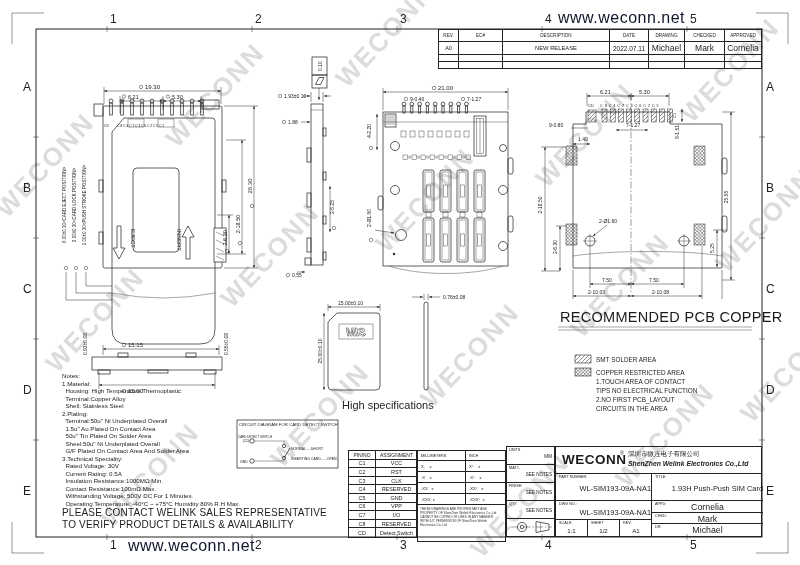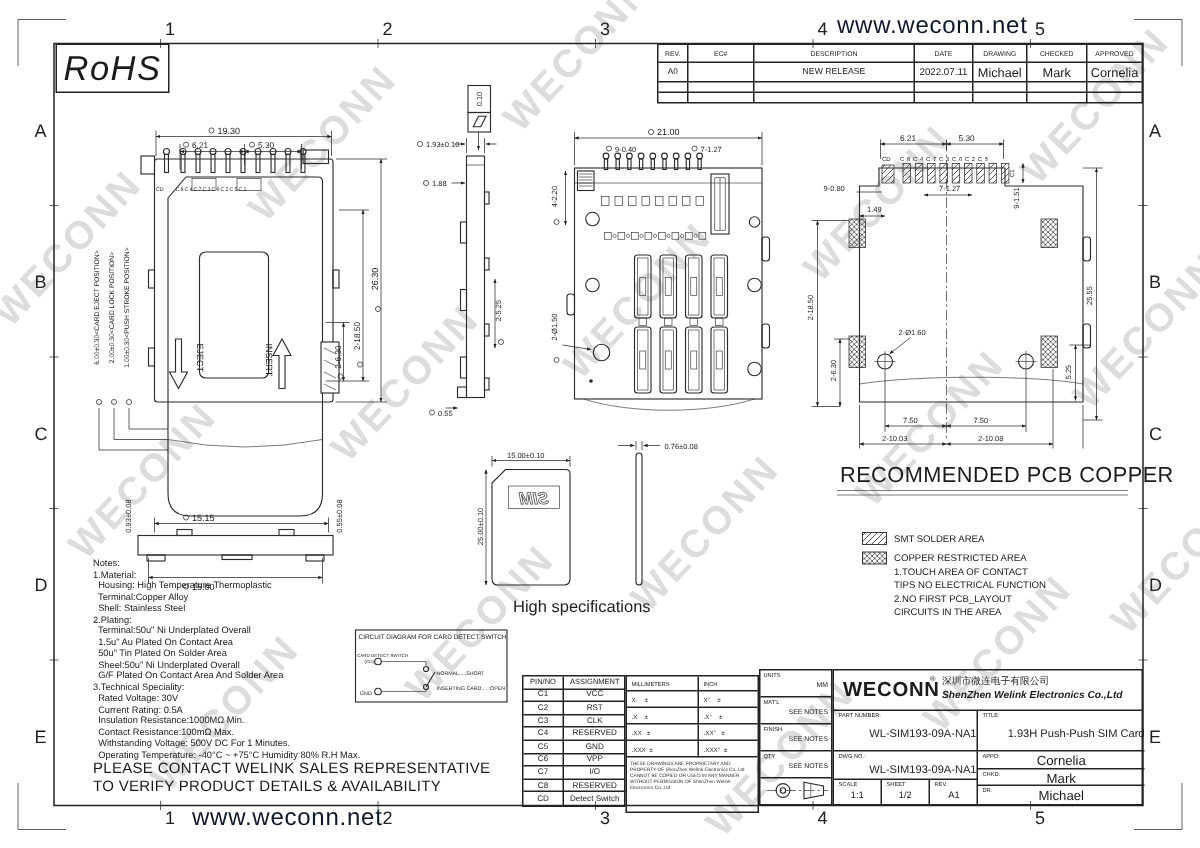--- a/index.html
+++ b/index.html
@@ -503,23 +503,20 @@
 
     <g>
       <line x1="511" y1="527" x2="552" y2="527" class="cl"></line>
       <circle cx="522" cy="527" r="4.6" class="s"></circle>
       <circle cx="522" cy="527" r="1.8" class="s"></circle>
       <path class="s" d="M536,521.5 L549,524 V530 L536,532.5 Z"></path>
       <line x1="540.5" y1="522.5" x2="540.5" y2="531.5" class="sl"></line>
     </g>
   </svg>
 
-  <div class="rohs">
-      <span>RoHS</span>
-    </div>
 
   <div class="t web" style="left:558px;top:9px">www.weconn.net</div>
   <div class="t web" style="left:128px;top:537px">www.weconn.net</div>
 
   <div class="t gl" style="left:110px;top:12px">1</div>
   <div class="t gl" style="left:255px;top:12px">2</div>
   <div class="t gl" style="left:400px;top:12px">3</div>
   <div class="t gl" style="left:545px;top:12px">4</div>
   <div class="t gl" style="left:690px;top:12px">5</div>
   <div class="t gl" style="left:110px;top:538px">1</div>

